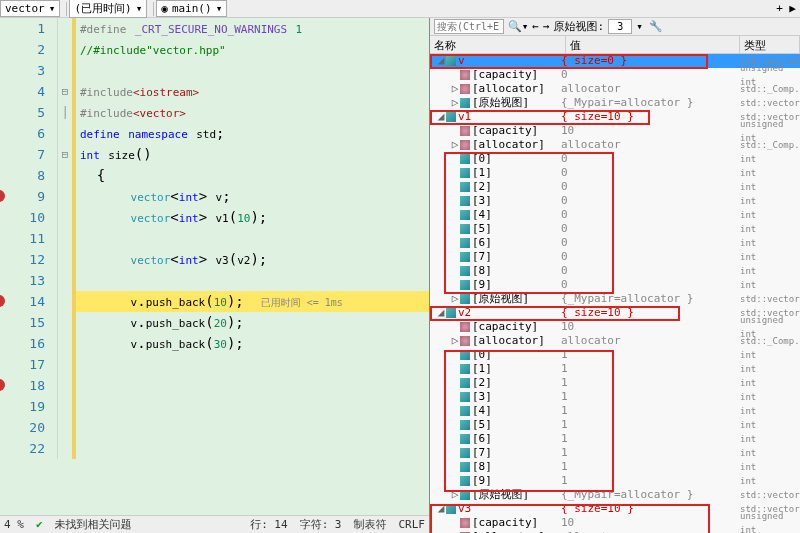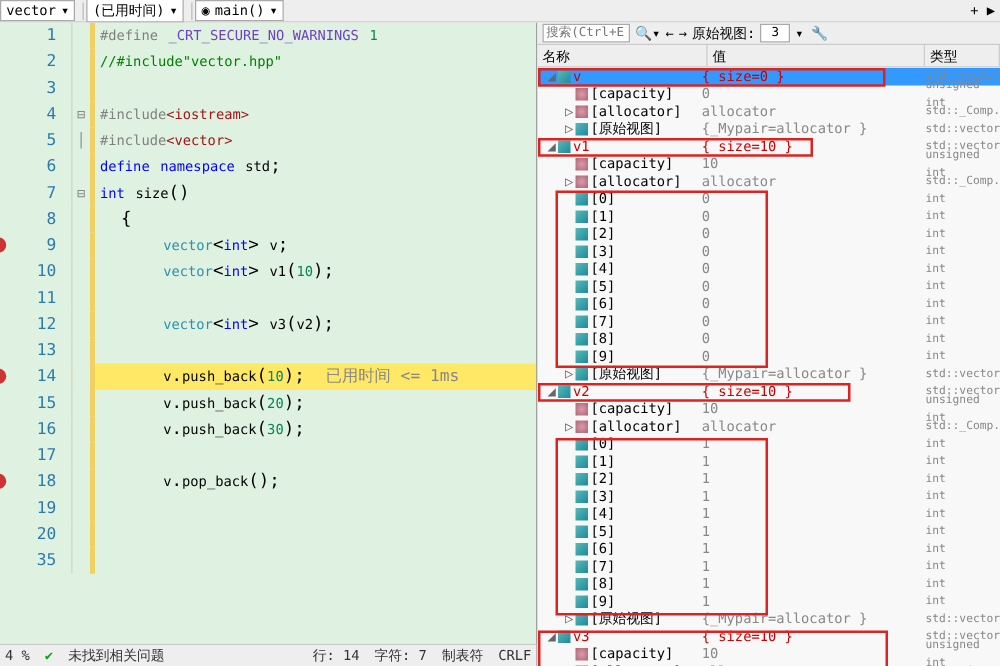--- a/index.html
+++ b/index.html
@@ -14,21 +14,21 @@
 .line{display:flex;height:21px;line-height:21px}
 .gutter{width:58px;text-align:right;padding-right:12px;color:#2a7ab0;font-size:13px;background:#dff1e0;border-right:1px solid #c8dcc8;position:relative}
 .bp{position:absolute;left:-7px;top:4px;width:12px;height:12px;border-radius:50%;background:#c33}
 .fold{width:14px;text-align:center;color:#888;background:#dff1e0}
 .chg{width:4px;background:#f0d060}
 .codetext{padding-left:4px;font-size:14px;white-space:pre}
 .cur{background:#ffe866}
 .cur .codetext{background:#ffe866}
 .c-pre{color:#808080}.c-inc{color:#a31515;}.c-mac{color:#6f42c1}
 .c-kw{color:#0000ff}.c-cmt{color:#008000}.c-type{color:#2b91af}
-.c-num{color:#098658}.c-id{color:#000}.c-hint{color:#888;font-size:13px}
+.c-num{color:#098658}.c-id{color:#000}.c-hint{color:#888;font-size:10px}
 .status{height:18px;background:#eee;border-top:1px solid #ccc;display:flex;align-items:center;font-size:10px;padding:0 4px;gap:12px;color:#333}
 .status .ico{color:#0a0}
 .right{flex:1;display:flex;flex-direction:column;background:#f8f8f8}
 .rtool{height:18px;display:flex;align-items:center;background:#eee;border-bottom:1px solid #ccc;padding:0 4px;font-size:10px;gap:4px}
 .rtool input{border:1px solid #aaa;font-size:10px;padding:1px 2px;width:70px}
 .rtool .nb{width:24px;text-align:center}
 .rhead{height:18px;display:flex;background:#eee;border-bottom:1px solid #ccc;font-size:10px}
 .rhead .col{padding:2px 4px;border-right:1px solid #ccc}
 .rhead .c1{width:136px}.rhead .c2{flex:1}.rhead .c3{width:60px}
 .tree{flex:1;overflow:auto;font-size:10px;position:relative}
@@ -169,47 +169,46 @@
         <div class="line">
           <div class="gutter">17</div>
           <div class="fold"></div>
           <div class="chg"></div>
           <div class="codetext"></div>
         </div>
         <div class="line">
           <div class="gutter">18<div class="bp"></div></div>
           <div class="fold"></div>
           <div class="chg"></div>
-          <div class="codetext">      <span class="c-id">v</span>.<span class="c-id">pop_back</span>();</div>
         </div>
         <div class="line">
           <div class="gutter">19</div>
           <div class="fold"></div>
           <div class="chg"></div>
           <div class="codetext"></div>
         </div>
         <div class="line">
           <div class="gutter">20</div>
           <div class="fold"></div>
           <div class="chg"></div>
           <div class="codetext"></div>
         </div>
         <div class="line">
-          <div class="gutter">35</div>
+          <div class="gutter">22</div>
           <div class="fold"></div>
           <div class="chg"></div>
           <div class="codetext"></div>
         </div>
       </div>
     <div class="status">
       <span>4 %</span>
       <span class="ico">✔</span>
       <span>未找到相关问题</span>
       <span style="margin-left:auto">行: 14</span>
-      <span>字符: 7</span>
+      <span>字符: 3</span>
       <span>制表符</span>
       <span>CRLF</span>
     </div>
   </div>
 
   <div class="right">
     <div class="rtool">
       <input placeholder="搜索(Ctrl+E)" style="">
       <span>🔍▾</span>
       <span>←</span>

